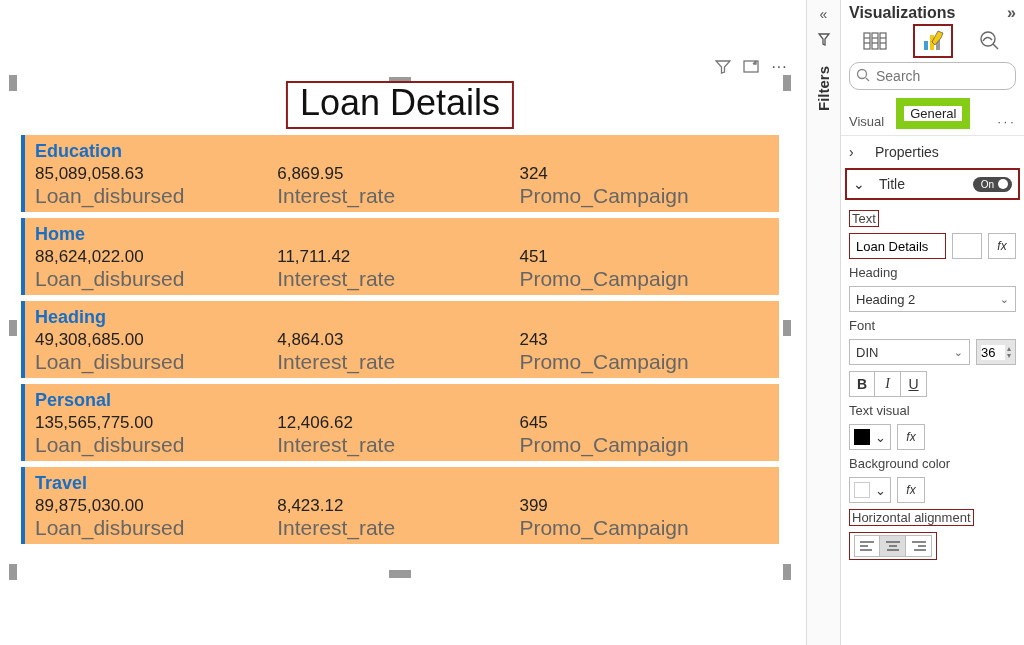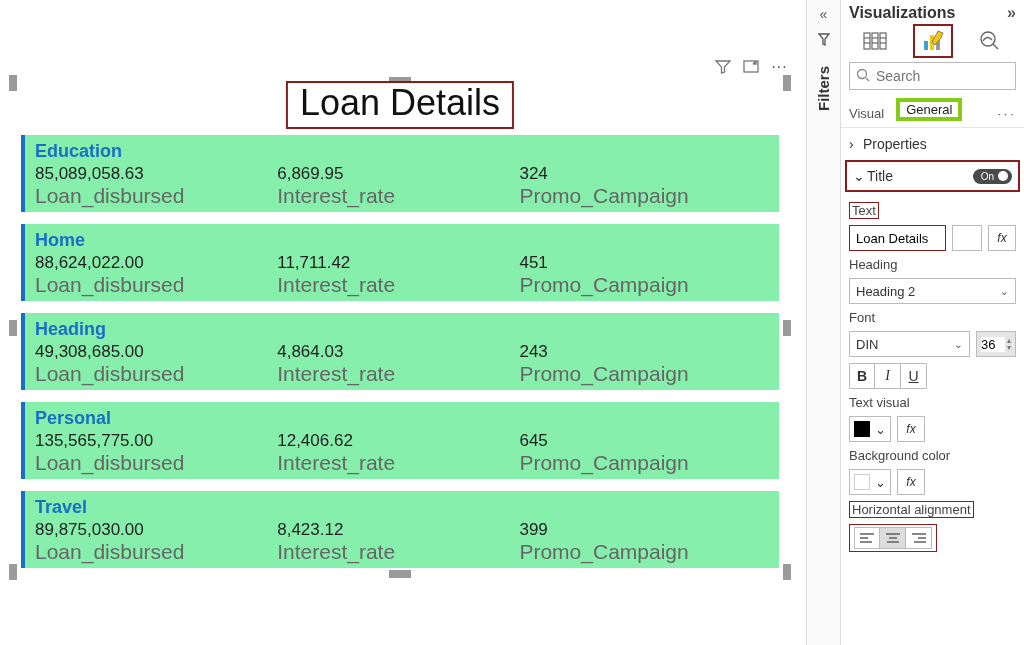--- a/index.html
+++ b/index.html
@@ -33,22 +33,22 @@
     top: 0px;
     border: 2px solid #8b1c1c;
     background: #fff;
     padding: 2px 12px 6px 12px;
     line-height: 1;
   }
   .visual-title-text { font-size: 36px; font-weight: 400; color:#111; white-space: nowrap; }
 
   .cards-area { position: absolute; left: 8px; right: 8px; top: 54px; bottom: 0; overflow: hidden; }
   .card-row {
-    position: relative; background: #86efac; border-left: 4px solid #1a6fc4;
-    margin-bottom: 12px; padding: 6px 10px 4px 10px;
+    position: relative; background: #fdba74; border-left: 4px solid #1a6fc4;
+    margin-bottom: 6px; padding: 6px 10px 4px 10px;
   }
   .card-cat { color: #1a6fc4; font-size: 18px; font-weight: 600; margin-bottom: 2px; }
   .card-metrics { display: flex; }
   .metric { flex: 0 0 33%; }
   .metric-val { font-size: 17px; color: #222; }
   .metric-lab { font-size: 21px; color: #666; }
 
   
   .filters-rail {
     flex: 0 0 34px; border-left: 1px solid #ddd; background: #fafafa;
@@ -72,33 +72,33 @@
     padding: 4px 8px 2px 8px; font-size: 16px; font-weight: 700;
   }
   .viz-sub { padding: 0 8px 6px 8px; font-size: 13px; color:#555; }
   .viz-icons { display: flex; justify-content: space-around; align-items: center; padding: 4px 6px 8px 6px; }
   .viz-ic { width: 32px; height: 26px; display:flex; align-items:center; justify-content:center; cursor:pointer; }
   .viz-ic.active-hl { outline: 2px solid #8b1c1c; outline-offset: 2px; }
 
   .search-wrap { padding: 0 8px 8px 8px; }
   .search-box {
     display:flex; align-items:center; gap:6px;
-    border: 1px solid #bbb; border-radius: 0; height: 28px; padding: 0 6px;
+    border: 1px solid #bbb; border-radius: 10px; height: 28px; padding: 0 6px;
     color:#888;
   }
   .search-box input { border:none; outline:none; flex:1; font-size: 14px; background:transparent; color:#333; }
 
   .tabs-row { display:flex; align-items:flex-end; gap:12px; padding: 0 8px 6px 8px; color:#555; }
-  .tab-gen { border: 4px solid #84cc16; padding: 0 6px; color:#222; }
+  .tab-gen { border: 8px solid #84cc16; padding: 0 6px; color:#222; }
   .tabs-row .more { margin-left:auto; letter-spacing:2px; cursor:pointer; }
 
   .sec { border-top: 1px solid #e5e5e5; }
   .sec-hdr { display:flex; align-items:center; padding: 8px 8px; cursor:pointer; font-size: 14px; }
   .sec-hdr .chev { width:14px; display:inline-block; }
-  .sec-hdr .txt { flex:1; }
+  .sec-hdr .txt { flex:1;margin-left:12px; }
 
   .title-group { border: 2px solid #8b1c1c; margin: 0 4px 6px 4px; }
   .title-group .sec-hdr { padding: 6px 6px; }
   .toggle {
     display:inline-flex; align-items:center; gap:4px;
     background: #4a4a4a; color:#fff; border-radius: 10px; font-size:10px;
     padding: 2px 4px 2px 8px;
   }
   .toggle .knob { width:10px; height:10px; background:#fff; border-radius:50%; }
 

